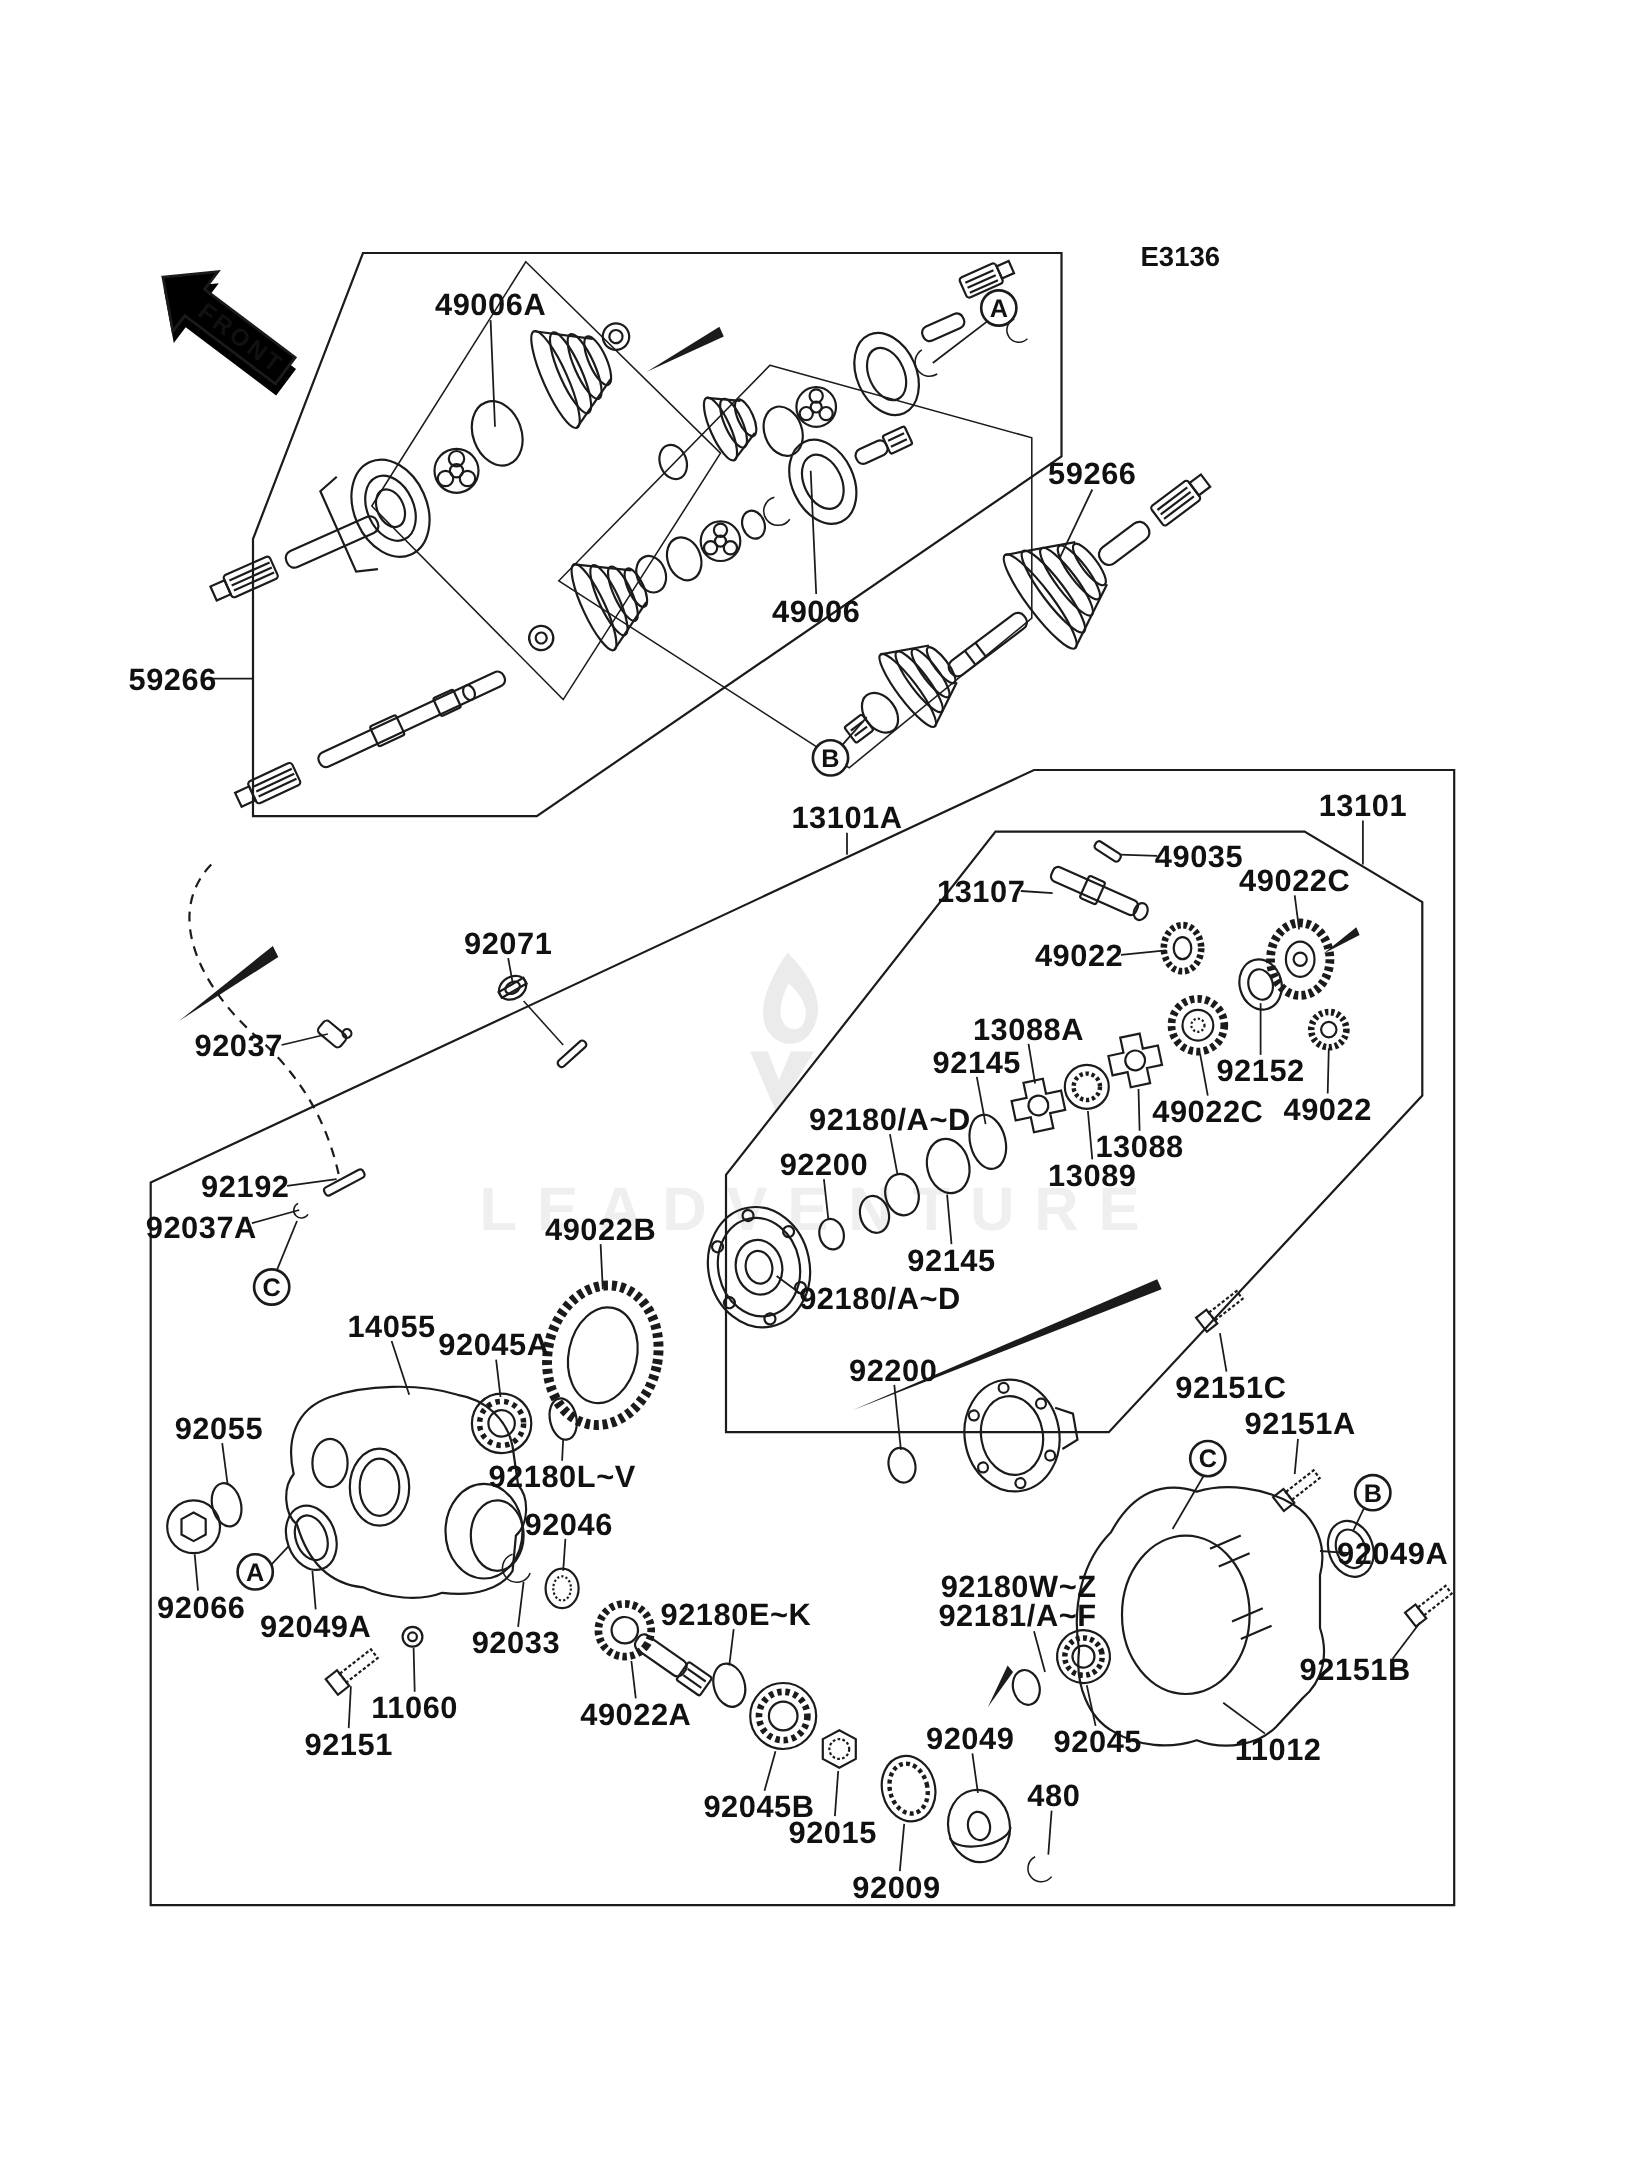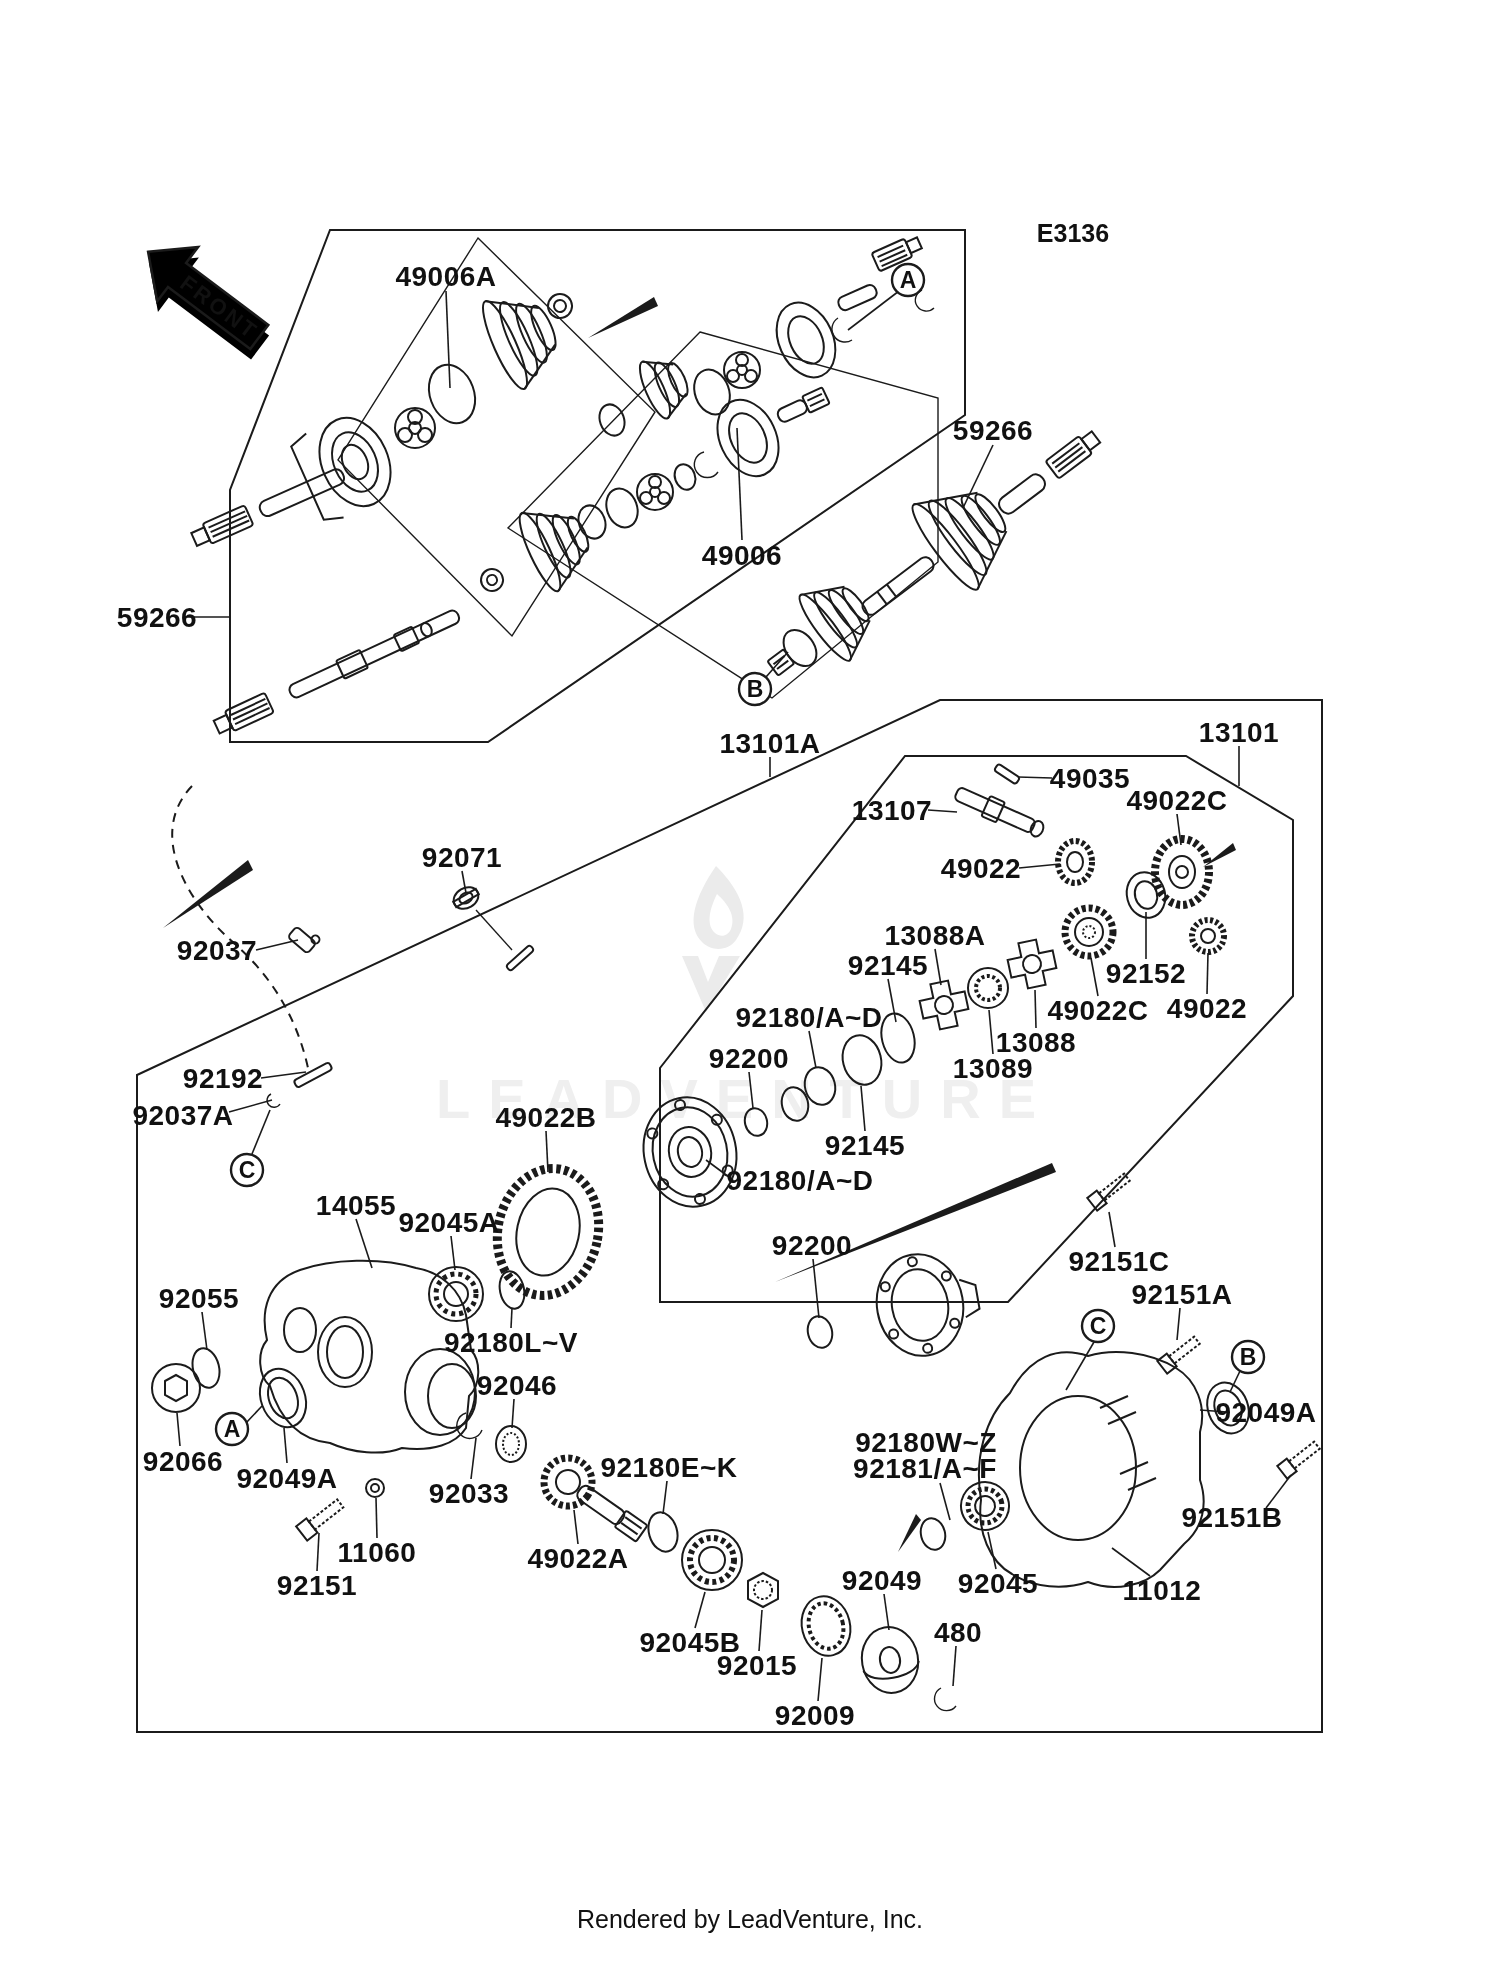--- a/index.html
+++ b/index.html
@@ -545,14 +545,13 @@
           <circle cx="1098" cy="1326" r="16"></circle>
           <text x="1098" y="1334">C</text>
         </g>
         <g class="marker">
           <circle cx="1248" cy="1357" r="16"></circle>
           <text x="1248" y="1365">B</text>
         </g>
       </g>
 </svg>
 
-<div class="footer">Rendered by LeadVenture, Inc.</div>
 </div>
 
 </body></html>

